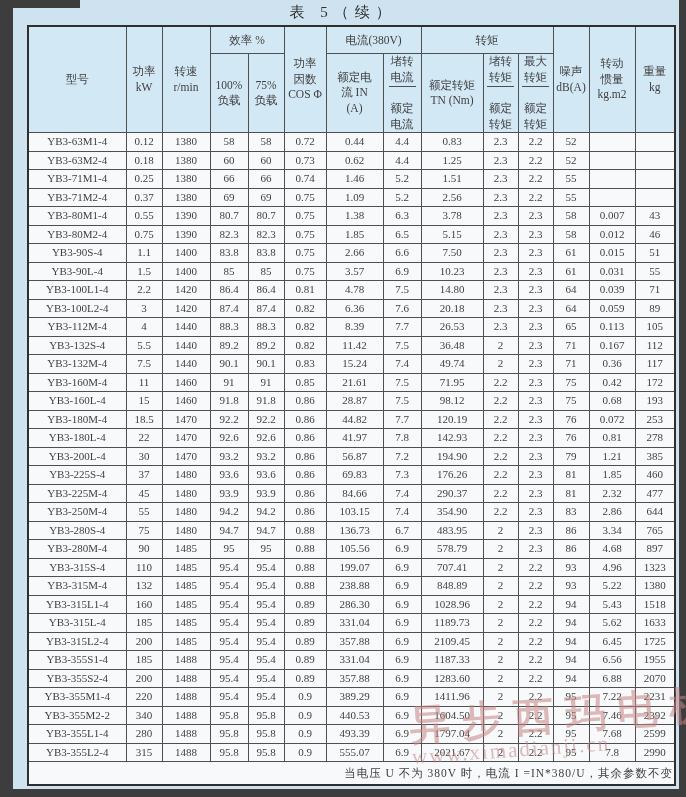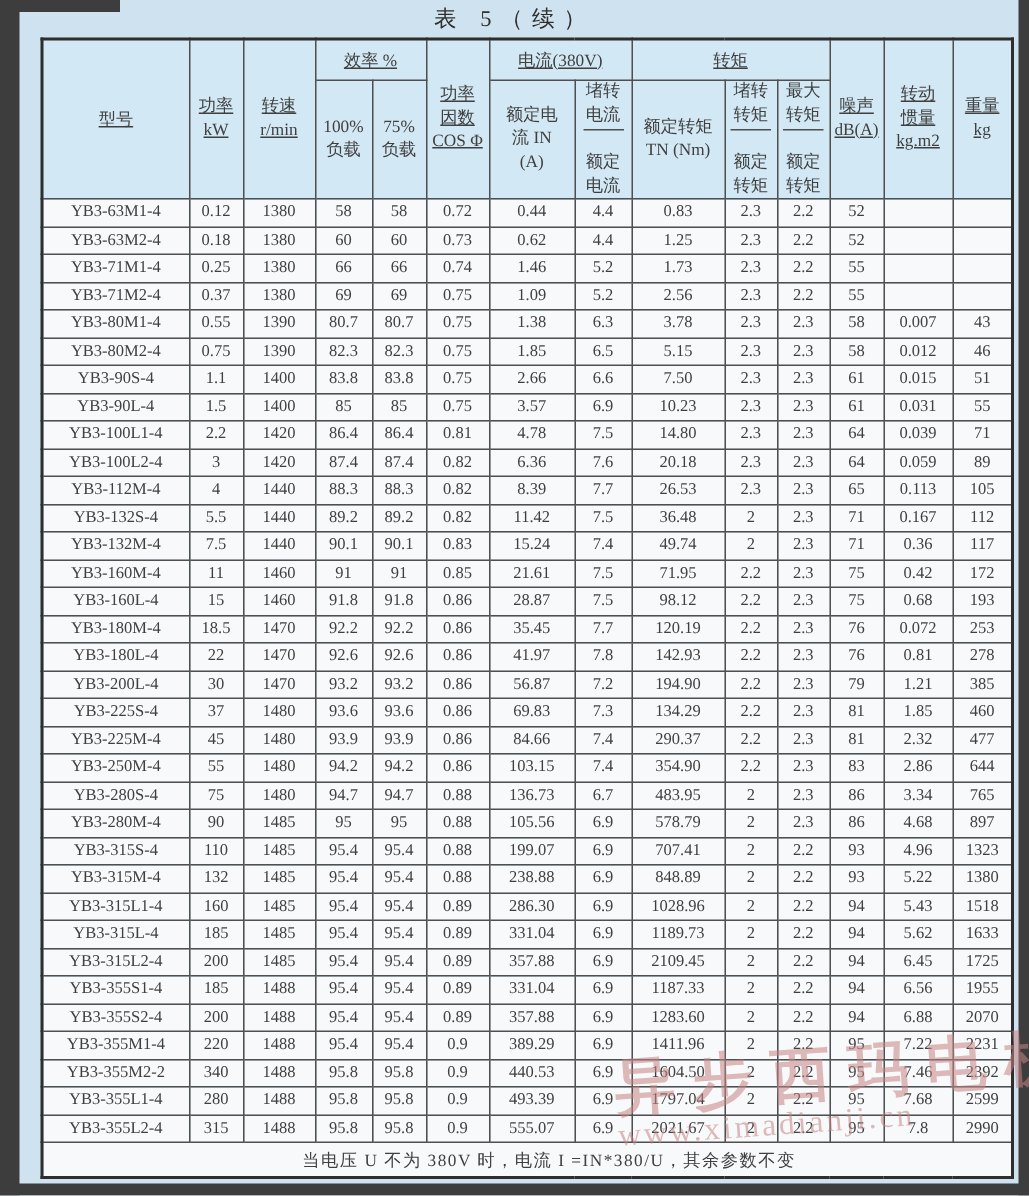--- a/index.html
+++ b/index.html
@@ -31,29 +31,29 @@
     border:2px solid var(--outer_border);
     font-size:11px;
   }
   table.spec th,table.spec td{
     border:1px solid var(--border);
     text-align:center;vertical-align:middle;
     padding:0 1px;color:var(--text);
     overflow:hidden;
   }
   table.spec thead th{background:var(--header_bg);font-weight:normal;font-size:11.5px;}
-  tr.h-groups th{height:26px;text-decoration:underline;}
+  tr.h-groups th{height:26px;}
   tr.h-sub th{height:76px;}
   th.tall{vertical-align:bottom;padding-bottom:9px;}
   .pre{white-space:pre-line;line-height:1.35;}
   .frac-top{display:inline-block;white-space:pre-line;line-height:1.35;border-bottom:1px solid var(--border);padding:0 2px 1px;font-family:Liberation Mono, monospace;}
   .frac-bot{display:block;white-space:pre-line;line-height:1.35;margin-top:14px;}
   table.spec tbody td{background:var(--row_bg);height:17.5px;line-height:1;}
   table.spec tfoot td{
-    background:var(--row_bg);height:22px;text-align:center;
+    background:var(--row_bg);height:22px;text-align:right;
     padding-left:30px;font-size:11.5px;letter-spacing:1px;
   }
   .watermark{
     position:absolute;left:408px;top:698px;z-index:5;
     transform:rotate(-4deg);transform-origin:left top;
     color:var(--watermark);opacity:0.55;pointer-events:none;
     white-space:nowrap;
   }
   .watermark .wm1{font-size:40px;letter-spacing:12px;font-weight:bold;}
   .watermark .wm2{font-size:21px;letter-spacing:2px;margin-top:-8px;}
@@ -171,21 +171,21 @@
       </tr>
       <tr>
         <td>YB3-71M1-4</td>
         <td>0.25</td>
         <td>1380</td>
         <td>66</td>
         <td>66</td>
         <td>0.74</td>
         <td>1.46</td>
         <td>5.2</td>
-        <td>1.73</td>
+        <td>1.51</td>
         <td>2.3</td>
         <td>2.2</td>
         <td>55</td>
         <td></td>
         <td></td>
       </tr>
       <tr>
         <td>YB3-71M2-4</td>
         <td>0.37</td>
         <td>1380</td>
@@ -377,21 +377,21 @@
         <td>0.68</td>
         <td>193</td>
       </tr>
       <tr>
         <td>YB3-180M-4</td>
         <td>18.5</td>
         <td>1470</td>
         <td>92.2</td>
         <td>92.2</td>
         <td>0.86</td>
-        <td>35.45</td>
+        <td>44.82</td>
         <td>7.7</td>
         <td>120.19</td>
         <td>2.2</td>
         <td>2.3</td>
         <td>76</td>
         <td>0.072</td>
         <td>253</td>
       </tr>
       <tr>
         <td>YB3-180L-4</td>
@@ -427,21 +427,21 @@
       </tr>
       <tr>
         <td>YB3-225S-4</td>
         <td>37</td>
         <td>1480</td>
         <td>93.6</td>
         <td>93.6</td>
         <td>0.86</td>
         <td>69.83</td>
         <td>7.3</td>
-        <td>134.29</td>
+        <td>176.26</td>
         <td>2.2</td>
         <td>2.3</td>
         <td>81</td>
         <td>1.85</td>
         <td>460</td>
       </tr>
       <tr>
         <td>YB3-225M-4</td>
         <td>45</td>
         <td>1480</td>

